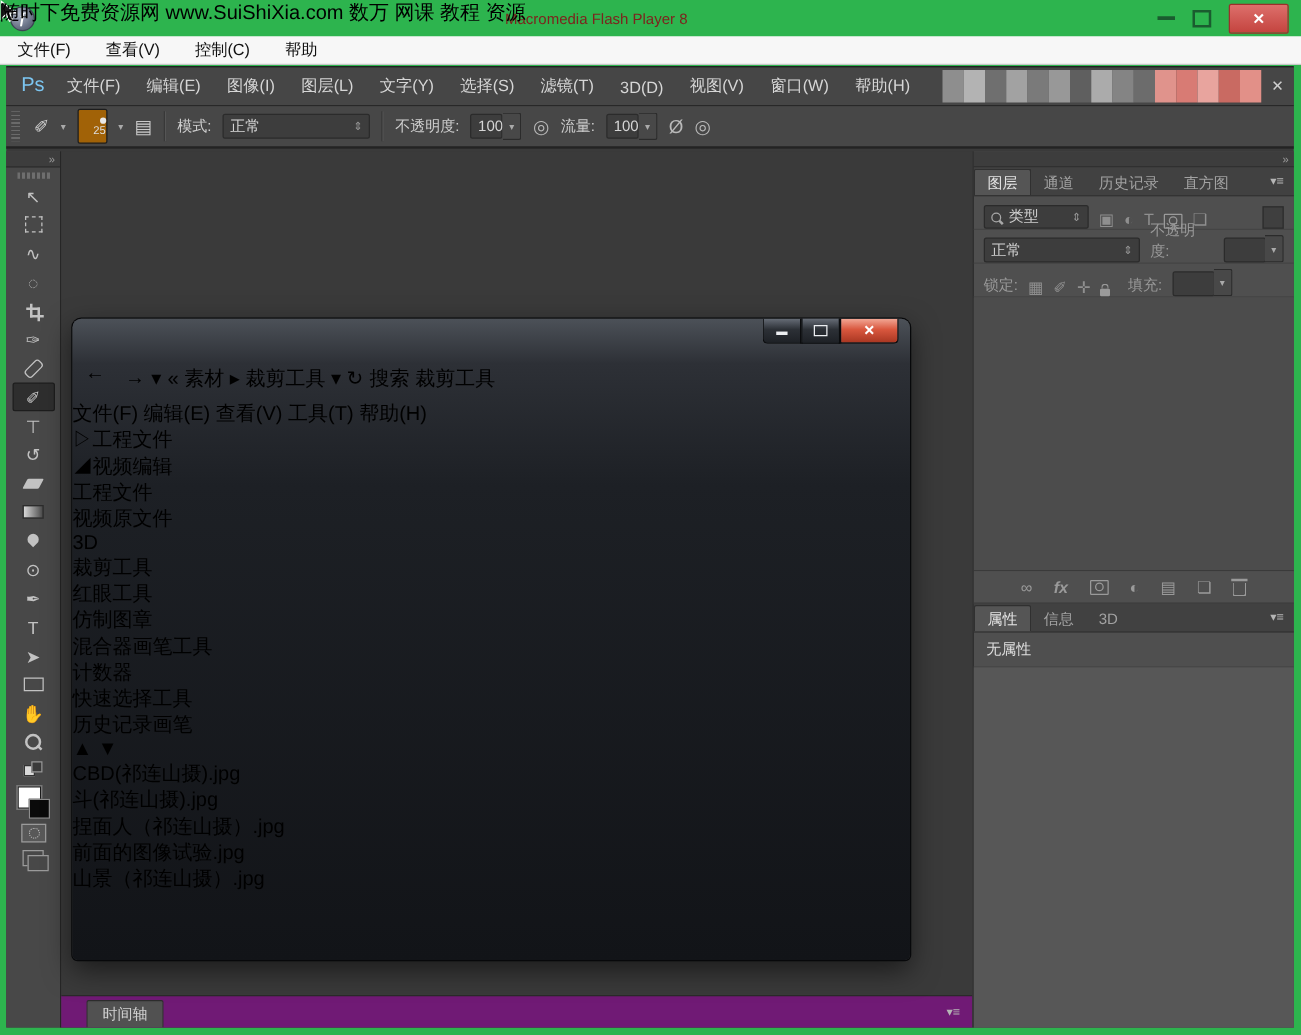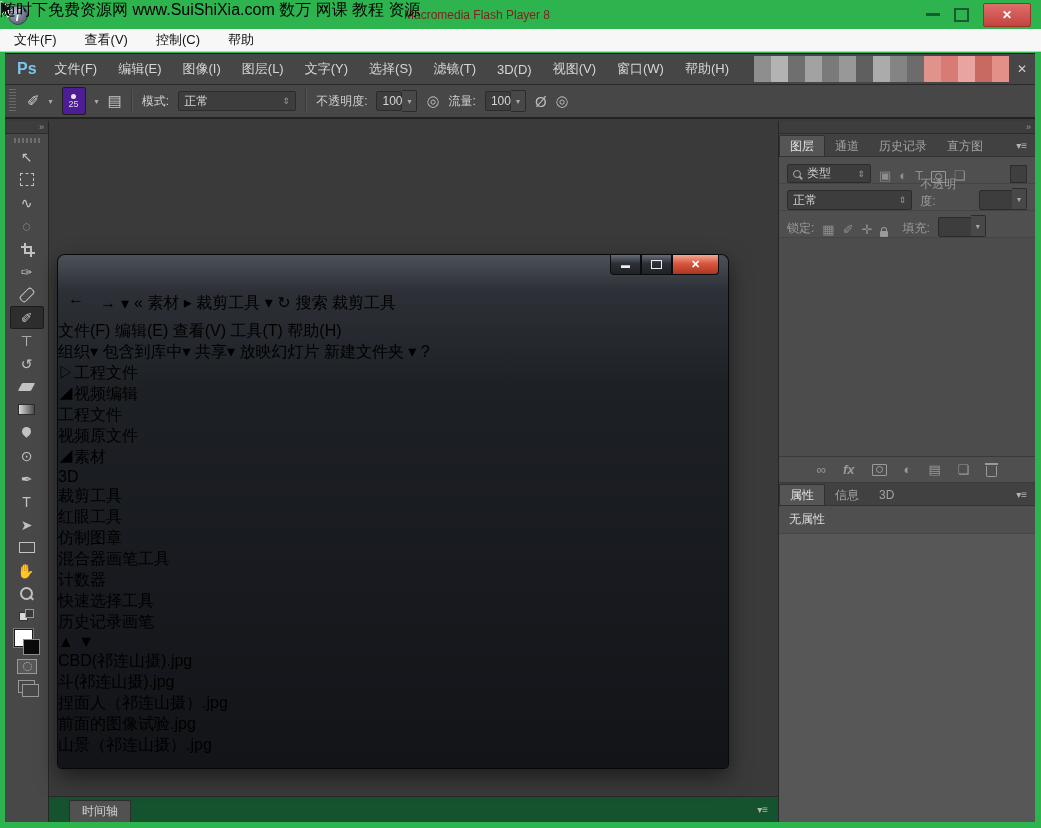--- a/index.html
+++ b/index.html
@@ -21,35 +21,35 @@
   .fp-close{width:46px;height:22px;background:linear-gradient(#dd6f6b,#c4443f);border:1px solid #9c2f2b;
             border-radius:2px;color:#fff;font-size:12px;font-weight:bold;display:flex;align-items:center;justify-content:center;}
   .fp-menubar{left:0;top:29px;width:1041px;height:23px;background:#f7f7f7;border-bottom:1px solid #c9c9c9;
               display:flex;align-items:center;gap:28px;padding-left:14px;box-sizing:border-box;
               font-size:13px;color:#111;}
 
   
   .ps-root{left:5px;top:53px;width:1030px;height:768px;background:#3a3a3a;border-top:1px solid #161616;}
   .ps-menubar{left:0;top:0;width:100%;height:31px;background:#464646;border-bottom:1px solid #282828;
               display:flex;align-items:center;box-sizing:border-box;padding:0 8px 0 12px;}
-  .ps-logo{color:#7cc5f0;font-weight:bold;font-size:16px;margin-right:18px;}
+  .ps-logo{color:#7cc5f0;font-weight:normal;font-size:16px;margin-right:18px;}
   .ps-menu{color:#d6d6d6;font-size:13px;margin-right:21px;white-space:nowrap;}
   .censored{margin-left:auto;display:flex;height:26px;}
   .censored span{width:17px;height:26px;flex:none;}
   .cx{color:#cfcfcf;font-size:12px;margin-left:8px;}
 
   .ps-options{left:0;top:31px;width:100%;height:34px;background:#474747;border-bottom:2px solid #232323;
               display:flex;align-items:center;gap:9px;box-sizing:border-box;padding:0 10px 0 4px;
               color:#cfcfcf;font-size:12px;}
   .grip{width:7px;height:24px;background:repeating-linear-gradient(180deg,#6a6a6a 0 1px,transparent 1px 3px);margin-right:2px;}
   .opt-sep{width:1px;height:24px;background:#383838;border-right:1px solid #555;}
   .tool-glyph{color:#c9c9c9;font-size:15px;}
   .mini-arrow{color:#aaa;font-size:8px;}
-  .size-box{width:22px;height:26px;background:#4c1d95;border:1px solid #1d1d1d;border-radius:2px;
-            display:flex;flex-direction:column;align-items:center;justify-content:center;}
+  .size-box{width:22px;height:26px;background:#a16207;border:1px solid #1d1d1d;border-radius:2px;
+            display:flex;flex-direction:column;align-items:flex-end;justify-content:center;}
   .size-dot{width:5px;height:5px;border-radius:50%;background:#e8e8e8;margin-bottom:1px;}
   .size-num{font-size:9px;color:#ddd;line-height:9px;}
   .combo{height:20px;background:#3d3d3d;border:1px solid #2b2b2b;border-radius:2px;
          display:flex;align-items:center;box-sizing:border-box;padding:0 5px;gap:6px;color:#d6d6d6;}
   .combo .updown{margin-left:auto;color:#9a9a9a;font-size:9px;}
   .combo-sm{width:26px;}
   .drop-box{width:14px;height:20px;background:#484848;border:1px solid #2b2b2b;border-left:none;border-radius:0 2px 2px 0;
             display:flex;align-items:center;justify-content:center;color:#aaa;font-size:8px;margin-left:-9px;}
   .icon-round{font-size:15px;color:#b9b9b9;}
 
@@ -80,21 +80,21 @@
   .fg{position:absolute;left:0;top:0;width:17px;height:16px;background:#fff;border:1px solid #1c1c1c;box-shadow:0 0 0 1px #777;}
   .bg{position:absolute;right:0;bottom:0;width:15px;height:14px;background:#0a0a0a;border:1px solid #8e8e8e;}
   .i-qmask{width:18px;height:13px;border:1px solid #9a9a9a;position:relative;background:#585858;}
   .i-qmask::before{content:'';position:absolute;left:5px;top:2px;width:7px;height:7px;border:1px dotted #bdbdbd;border-radius:50%;}
   .i-screen{width:15px;height:11px;border:1px solid #9a9a9a;position:relative;margin-top:6px;}
   .i-screen::before{content:'';position:absolute;left:3px;top:3px;width:15px;height:11px;border:1px solid #9a9a9a;background:#484848;}
 
   
   .ps-center{flex:1;display:flex;flex-direction:column;background:#3a3a3a;min-width:0;}
   .canvas{flex:1;}
-  .timeline{height:25px;background:#14532d;border-top:1px solid #2a2a2a;display:flex;align-items:flex-end;}
+  .timeline{height:25px;background:#701a75;border-top:1px solid #2a2a2a;display:flex;align-items:flex-end;}
   .tl-tab{height:21px;background:#515151;border:1px solid #2d2d2d;border-bottom:none;border-radius:2px 2px 0 0;
           color:#cfcfcf;font-size:12px;display:flex;align-items:center;padding:0 12px;margin-left:20px;}
   .tl-menu{margin-left:auto;margin-right:10px;color:#b5b5b5;font-size:10px;align-self:center;}
 
   
   .ps-right{width:256px;flex:none;background:#4f4f4f;border-left:1px solid #262626;display:flex;flex-direction:column;}
   .tabs-row{height:22px;background:#414141;display:flex;align-items:flex-end;border-bottom:1px solid #333;}
   .ptab{height:20px;display:flex;align-items:center;padding:0 10px;font-size:12px;color:#a2a2a2;}
   .ptab.on{background:#555;color:#e3e3e3;border:1px solid #303030;border-bottom:none;border-radius:2px 2px 0 0;}
   .pmenu{margin-left:auto;margin-right:8px;color:#b5b5b5;font-size:10px;align-self:center;}
@@ -457,40 +457,26 @@
     </span>
   </div>
   <div class="ex-client">
     <div class="ex-menubar">
       <span>文件(F)</span>
       <span>编辑(E)</span>
       <span>查看(V)</span>
       <span>工具(T)</span>
       <span>帮助(H)</span>
     </div>
-    <div class="ex-toolbar">
-      <span><span>组织</span><span class="caret">▾</span></span>
-      <span><span>包含到库中</span><span class="caret">▾</span></span>
-      <span><span>共享</span><span class="caret">▾</span></span>
-      <span>放映幻灯片</span>
-      <span>新建文件夹</span>
-      <span class="tb-right">
-        <span class="icon-views"></span>
-        <span class="caret">▾</span>
-        <span class="icon-preview"></span>
-        <span class="icon-help">?</span>
-      </span>
-    </div>
     <div class="ex-content">
       <div class="tree">
         <div class="trow d1"><span class="expander">▷</span><span class="folder"></span><span>工程文件</span></div>
         <div class="trow d1"><span class="expander open">◢</span><span class="folder"></span><span>视频编辑</span></div>
         <div class="trow d2"><span class="folder"></span><span>工程文件</span></div>
         <div class="trow d2"><span class="folder"></span><span>视频原文件</span></div>
-        <div class="trow d1"><span class="expander open">◢</span><span class="folder"></span><span>素材</span></div>
         <div class="trow d2"><span class="folder"></span><span>3D</span></div>
         <div class="trow d2 selrow"><span class="folder"></span><span>裁剪工具</span></div>
         <div class="trow d2"><span class="folder"></span><span>红眼工具</span></div>
         <div class="trow d2"><span class="folder"></span><span>仿制图章</span></div>
         <div class="trow d2"><span class="folder"></span><span>混合器画笔工具</span></div>
         <div class="trow d2"><span class="folder"></span><span>计数器</span></div>
         <div class="trow d2"><span class="folder"></span><span>快速选择工具</span></div>
         <div class="trow d2"><span class="folder"></span><span>历史记录画笔</span></div>
         <div class="trow d2"><span class="folder"></span><span class="blurbar"></span></div>
         <div class="vsb">

